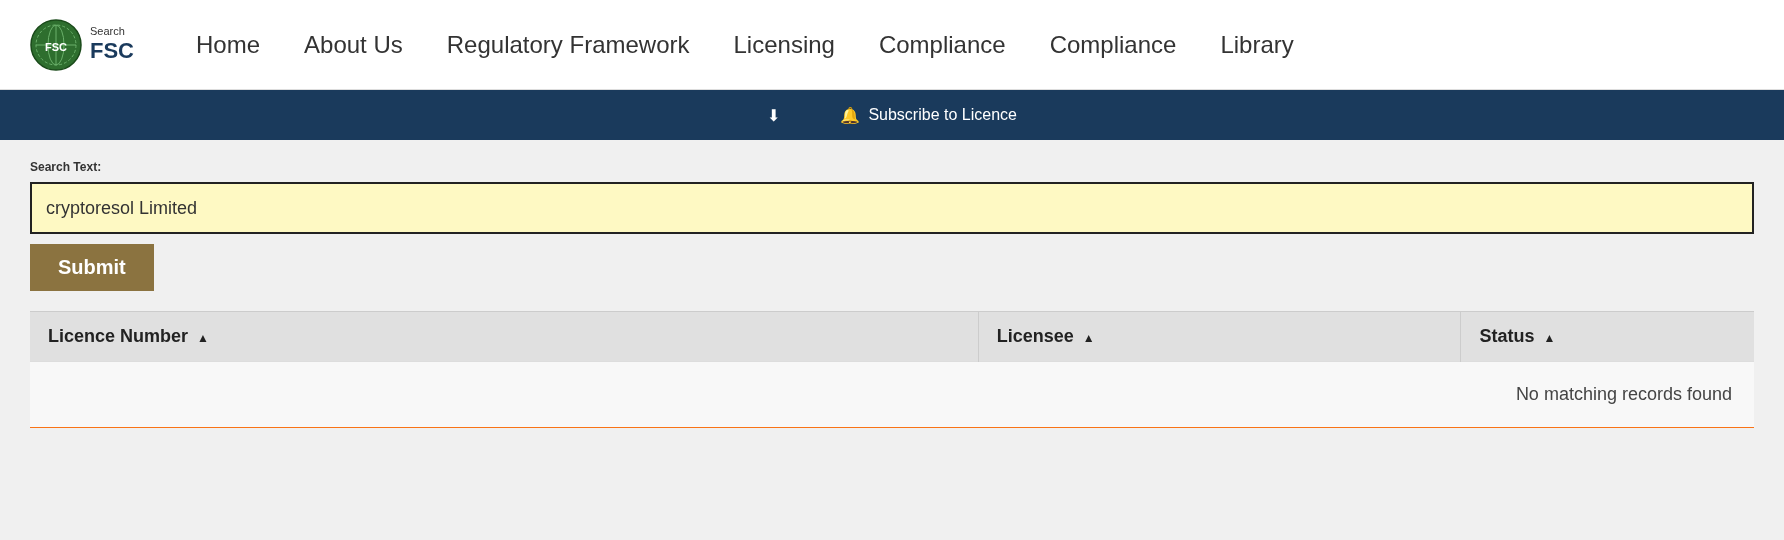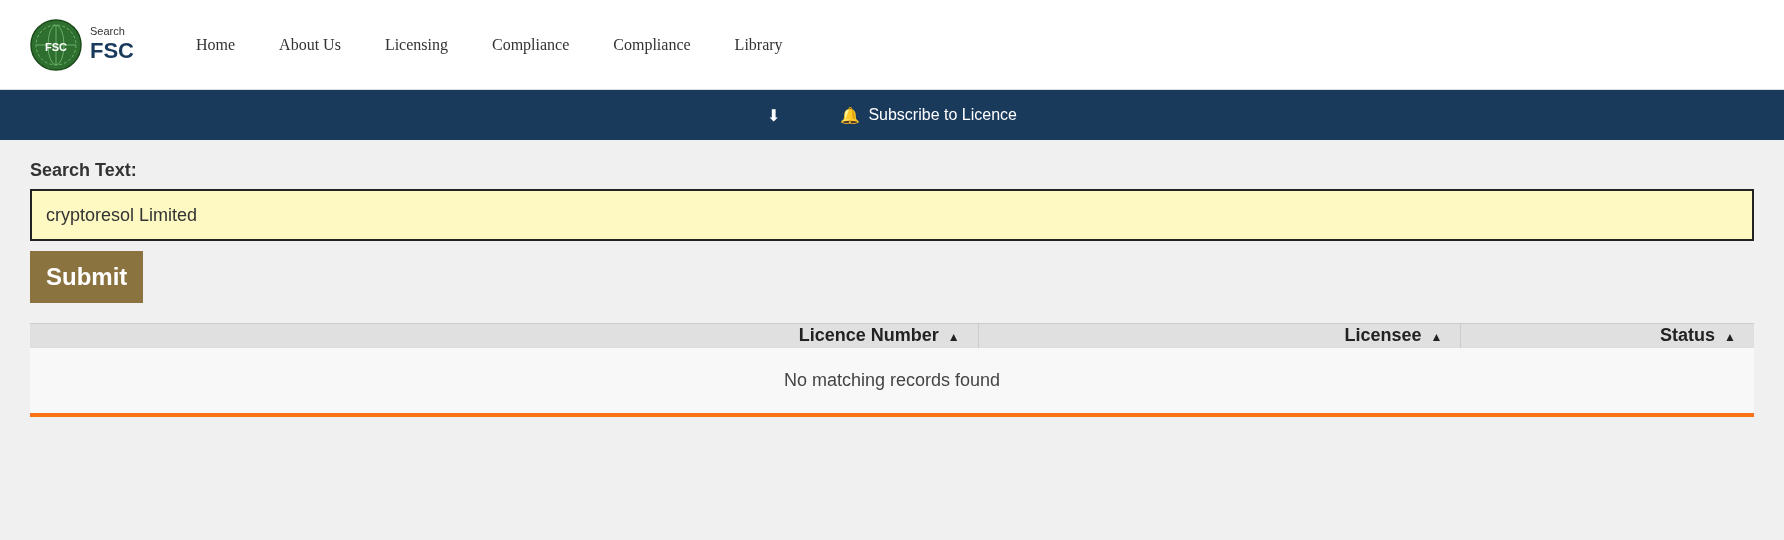--- a/index.html
+++ b/index.html
@@ -42,23 +42,23 @@
     .nav-links {
       display: flex;
       align-items: center;
       gap: 0;
       list-style: none;
     }
 
     .nav-links li a {
       text-decoration: none;
       color: #333;
-      font-size: 16px;
+      font-size: 24px;
       padding: 0 22px;
-      font-family: Liberation Serif, serif;
+      font-family: Liberation Sans, sans-serif;
       white-space: nowrap;
     }
 
     
     .blue-banner {
       background-color: #1a3a5c;
       color: white;
       display: flex;
       align-items: center;
       justify-content: center;
@@ -77,21 +77,21 @@
     }
 
     
     .main-content {
       background-color: #f0f0f0;
       padding: 20px 30px;
     }
 
     .search-label {
       font-family: Arial, sans-serif;
-      font-size: 18px;
+      font-size: 12px;
       font-weight: bold;
       color: #333;
       margin-bottom: 8px;
     }
 
     .search-input {
       width: 100%;
       height: 52px;
       border: 2px solid #222;
       background-color: #fef9c3;
@@ -100,44 +100,44 @@
       font-family: Arial, sans-serif;
       color: #333;
       outline: none;
       margin-bottom: 10px;
     }
 
     .submit-btn {
       background-color: #8b7340;
       color: white;
       border: none;
-      padding: 12px 16px;
-      font-size: 24px;
+      padding: 12px 28px;
+      font-size: 20px;
       font-weight: bold;
       font-family: Arial, sans-serif;
       cursor: pointer;
       margin-bottom: 20px;
     }
 
     
     .results-table {
       width: 100%;
       border-collapse: collapse;
       background-color: #f0f0f0;
     }
 
     .results-table thead tr {
       background-color: #e0e0e0;
       border-top: 1px solid #ccc;
       border-bottom: 1px solid #ccc;
     }
 
     .results-table thead th {
-      text-align: right;
-      padding: 1px 18px;
+      text-align: left;
+      padding: 14px 18px;
       font-family: Arial, sans-serif;
       font-size: 18px;
       font-weight: bold;
       color: #222;
       border-right: 1px solid #ccc;
     }
 
     .results-table thead th:last-child {
       border-right: none;
     }
@@ -149,28 +149,28 @@
     .col-licensee {
       width: 28%;
       margin-left: 43px;
     }
 
     .col-status {
       width: 17%;
     }
 
     .no-records-row td {
-      text-align: center;
+      text-align: right;
       padding: 22px;
       font-family: Arial, sans-serif;
       font-size: 18px;
       color: #444;
       background-color: #f8f8f8;
       border-top: 1px solid #ddd;
-      border-bottom: 4px solid #f97316;
+      border-bottom: 1px solid #f97316;
     }
 
     .sort-arrow {
       font-size: 12px;
       margin-left: 4px;
     }
   </style>
 </head>
 <body>
 
@@ -186,20 +186,21 @@
     </svg>
     <div style="display:flex; flex-direction:column; line-height:1.2;">
       <span style="font-size:11px; color:#333; font-family:Arial;">Search</span>
       <span style="font-size:22px; font-weight:bold; color:#1a3a5c; font-family:Arial;">FSC</span>
     </div>
   </div>
 
   <ul class="nav-links">
     <li><a href="#">Home</a></li>
     <li><a href="#">About Us</a></li>
+    <li><a href="#">Regulatory Framework</a></li>
     <li><a href="#">Licensing</a></li>
     <li><a href="#">Compliance</a></li>
     <li><a href="#">Compliance</a></li>
     <li><a href="#">Library</a></li>
   </ul>
 </nav>
 
 <div class="blue-banner">
   <div class="banner-item">
     <span style="font-size:16px;">⬇</span>

